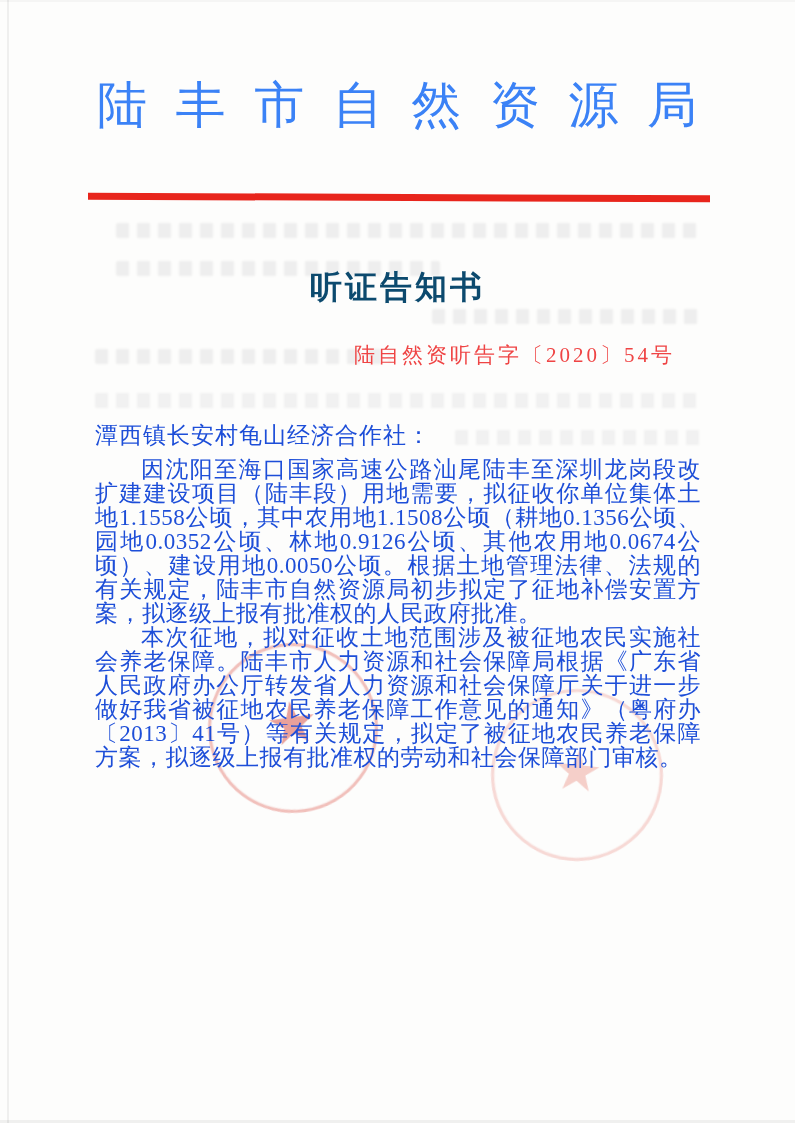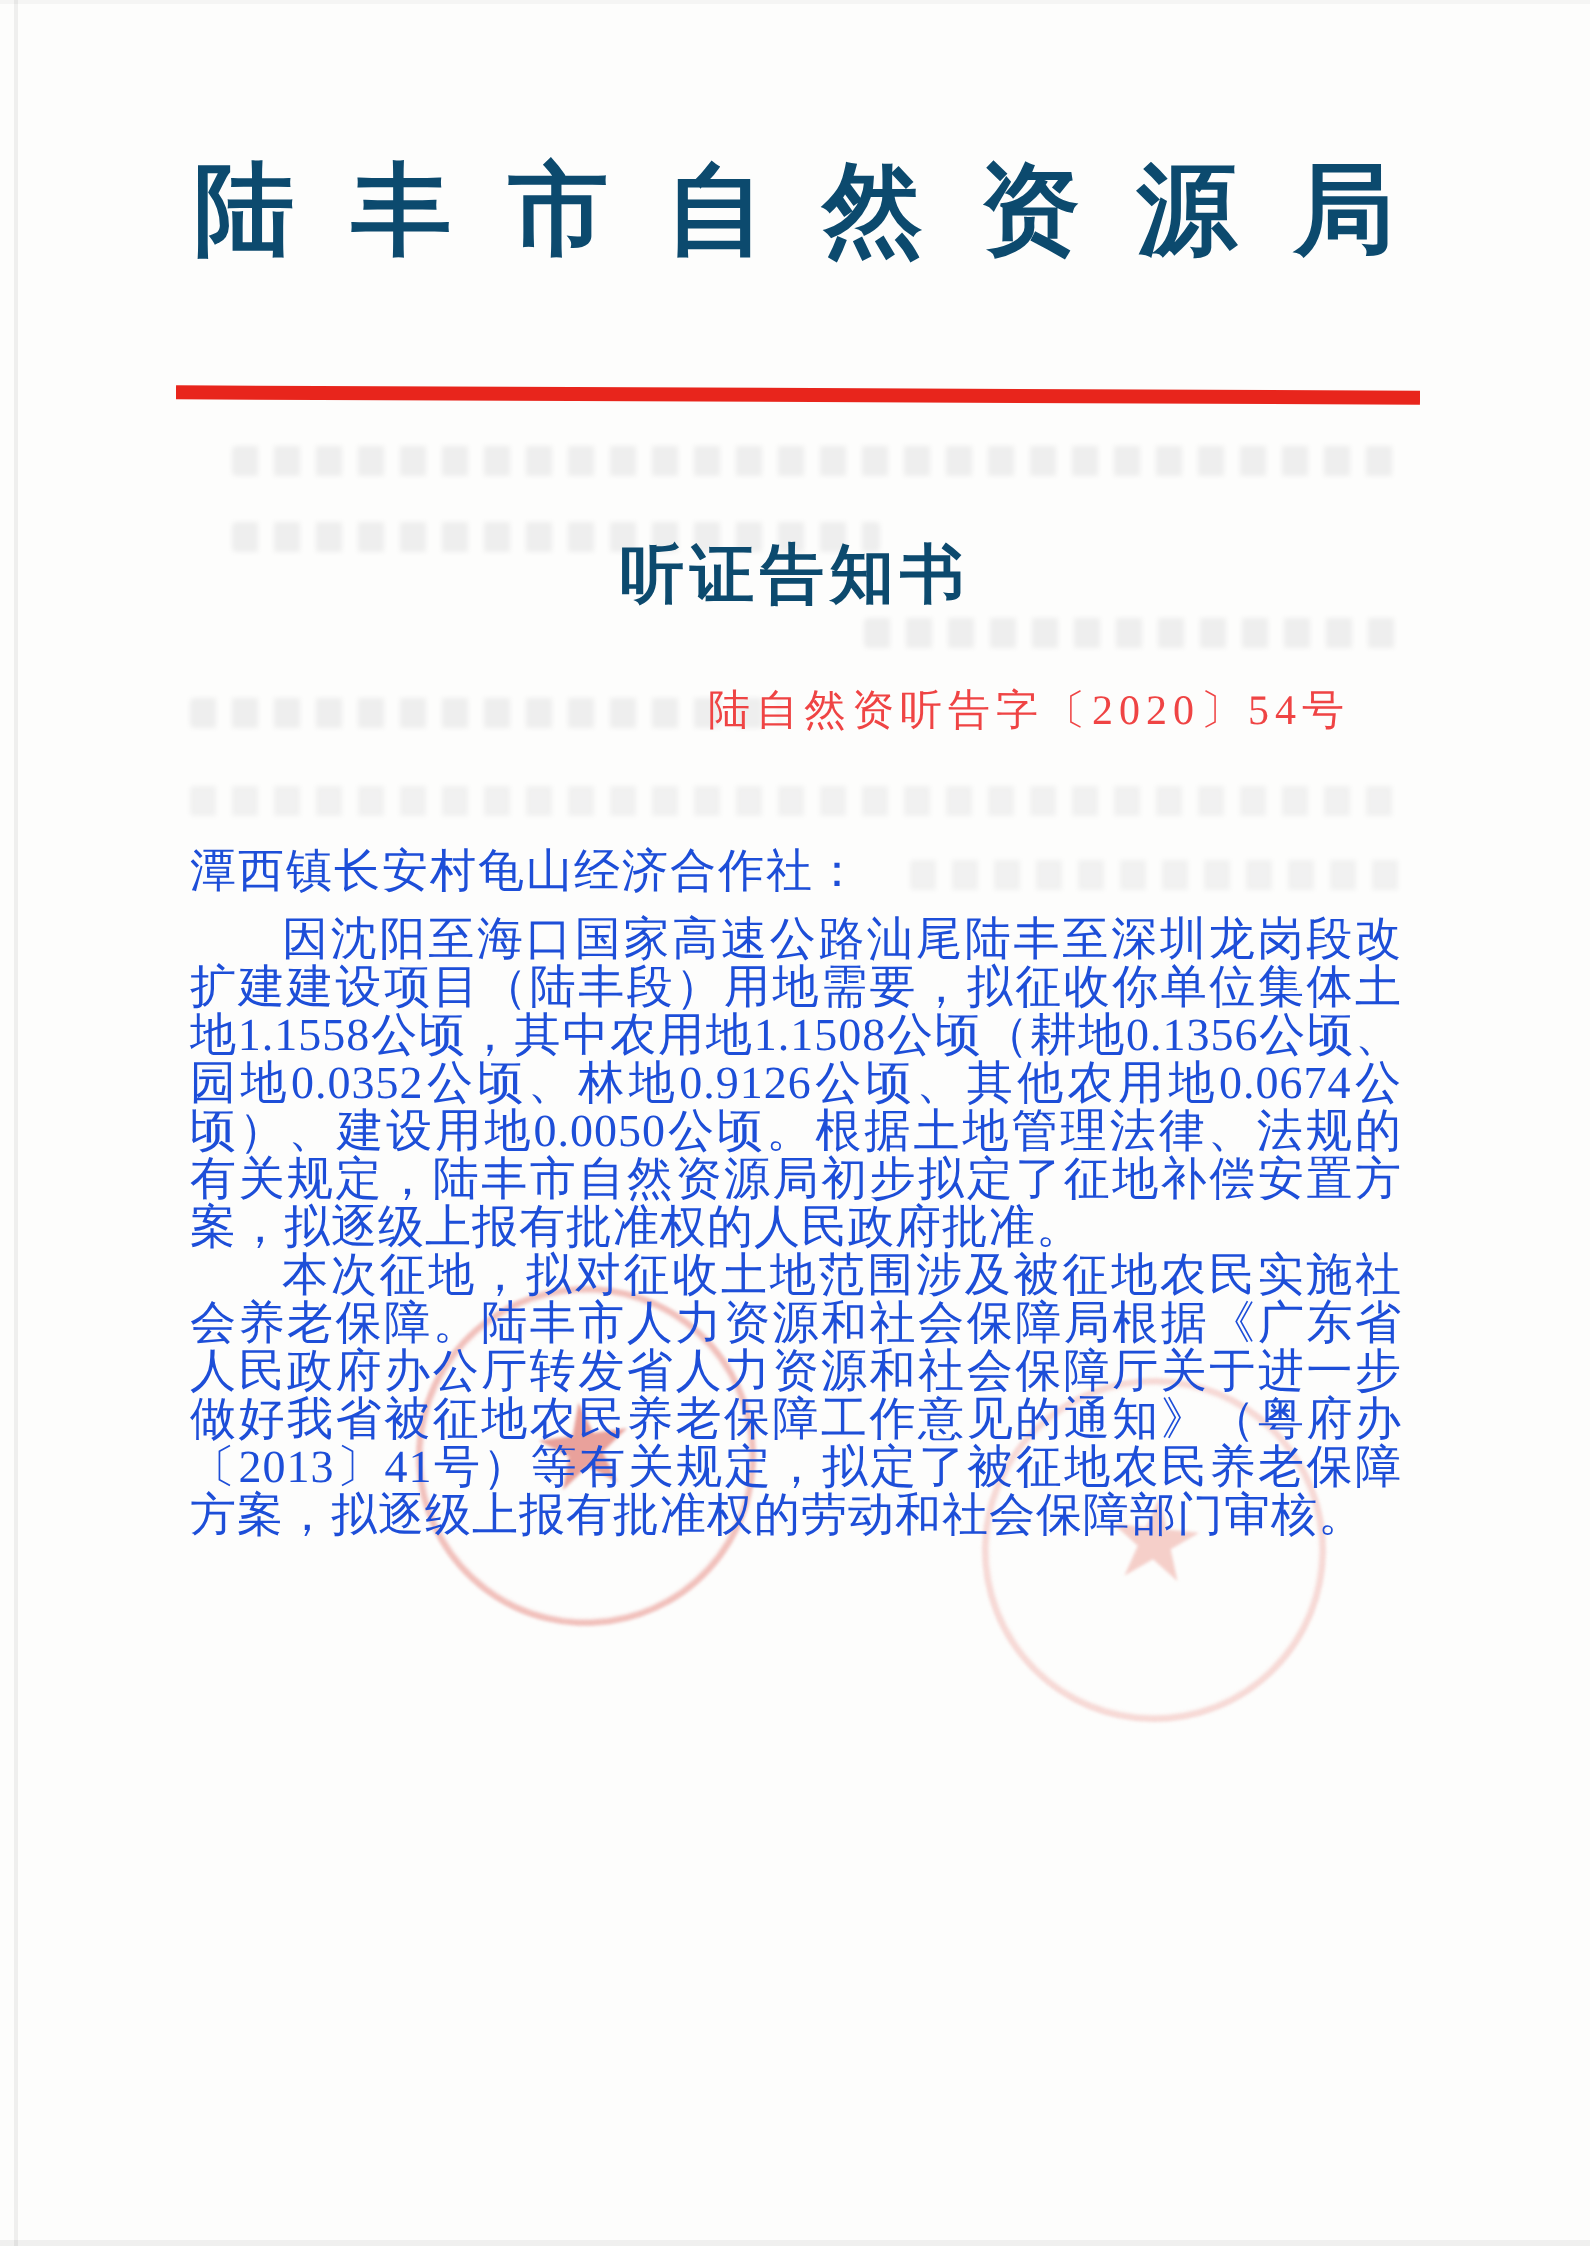--- a/index.html
+++ b/index.html
@@ -24,22 +24,22 @@
     background: rgba(0,0,0,0.05);
   }
   .scan-edge-top {
     position: absolute; left: 0; right: 0; top: 0; height: 2px;
     background: rgba(0,0,0,0.03);
   }
 
   
   .agency-block {
     position: absolute; top: 76px; left: 97px; width: 600px;
-    color: #0c4a6e;
-    font-weight: 700;
+    color: #3b82f6;
+    font-weight: 400;
   }
   .agency-line1 {
     font-size: 50px; line-height: 58px;
     text-align: justify; text-align-last: justify;
   }
   .agency-line2 {
     font-size: 45px; line-height: 52px; margin-top: 1px;
     text-align: justify; text-align-last: justify;
   }
   .red-rule {

